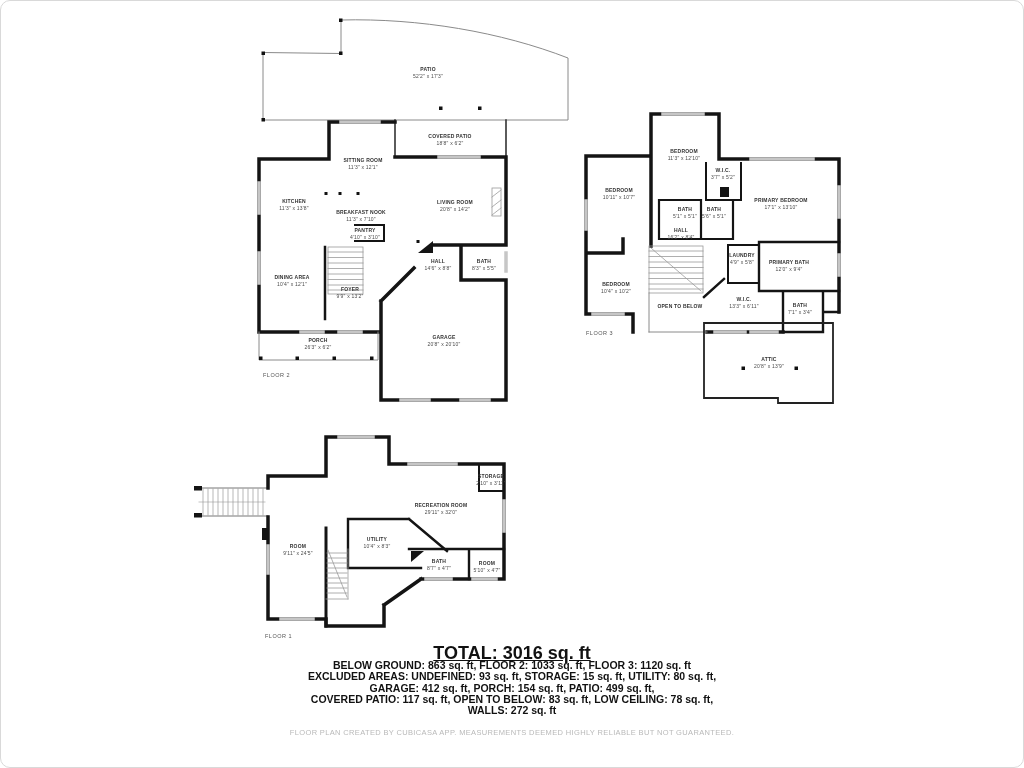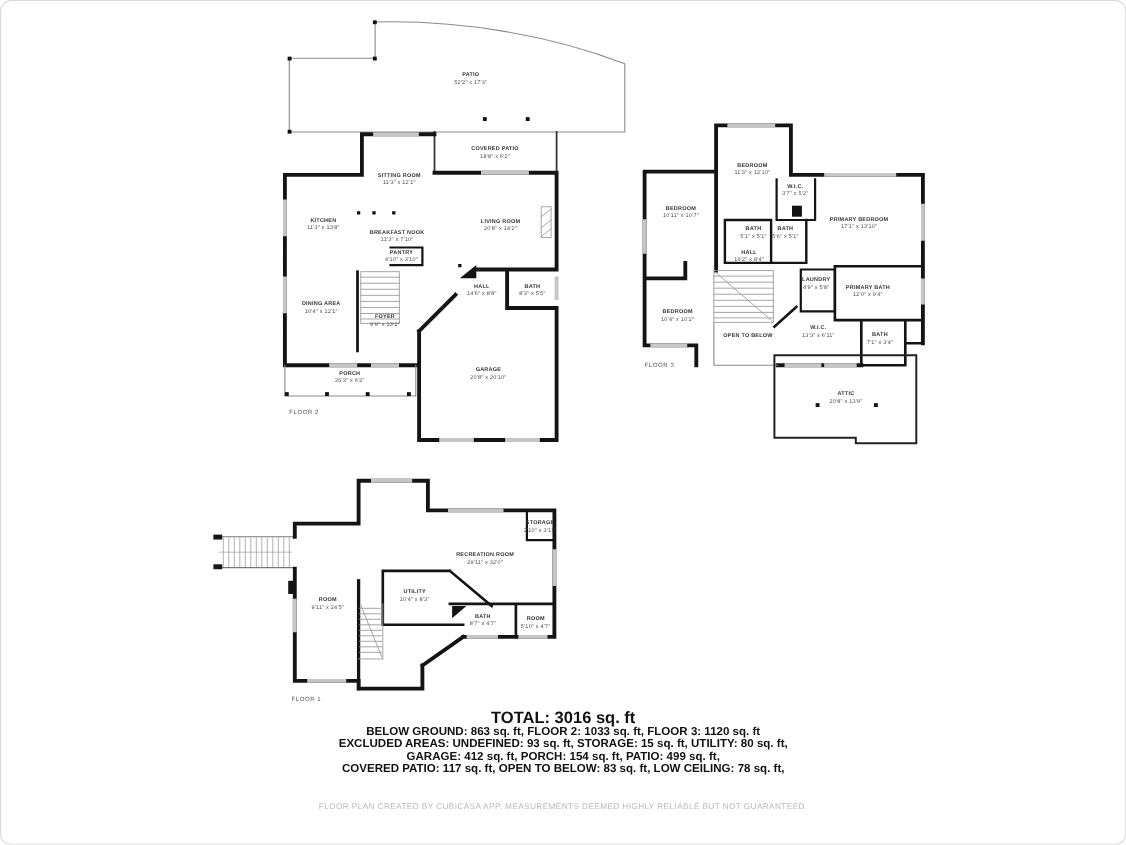--- a/index.html
+++ b/index.html
@@ -19,21 +19,21 @@
   .room-label .rd{color:#4a4a4a;}
   .floor-label{
     position:absolute;font-size:5.5px;color:#555;letter-spacing:.5px;
     white-space:nowrap;font-family:"Liberation Sans", sans-serif;
   }
   #summary{
     position:absolute;left:0;right:0;top:645px;text-align:center;
     color:#111;font-size:10.5px;line-height:11.3px;
     font-family:"Liberation Sans", sans-serif;
   }
-  #summary .total{font-size:15px;font-weight:bold;line-height:14px;}
+  #summary .total{font-size:18px;font-weight:bold;line-height:14px;text-decoration:underline;}
   #summary .line{font-weight:700;}
   #footer{
     position:absolute;left:0;right:0;top:727px;text-align:center;
     color:#b9b9b9;font-size:7.5px;letter-spacing:.35px;
     font-family:"Liberation Sans", sans-serif;
   }
 </style>
 </head>
 <body>
 
@@ -317,16 +317,17 @@
         <div class="rd">5'10" x 4'7"</div>
       </div>
     </div>
 
   <div id="summary">
     <div class="total">TOTAL: 3016 sq. ft</div>
     <div class="line">BELOW GROUND: 863 sq. ft, FLOOR 2: 1033 sq. ft, FLOOR 3: 1120 sq. ft</div>
     <div class="line">EXCLUDED AREAS: UNDEFINED: 93 sq. ft, STORAGE: 15 sq. ft, UTILITY: 80 sq. ft,</div>
     <div class="line">GARAGE: 412 sq. ft, PORCH: 154 sq. ft, PATIO: 499 sq. ft,</div>
     <div class="line">COVERED PATIO: 117 sq. ft, OPEN TO BELOW: 83 sq. ft, LOW CEILING: 78 sq. ft,</div>
+    <div class="line">WALLS: 272 sq. ft</div>
   </div>
 
   <div id="footer">FLOOR PLAN CREATED BY CUBICASA APP. MEASUREMENTS DEEMED HIGHLY RELIABLE BUT NOT GUARANTEED.</div>
 </div>
 
 </body></html>

